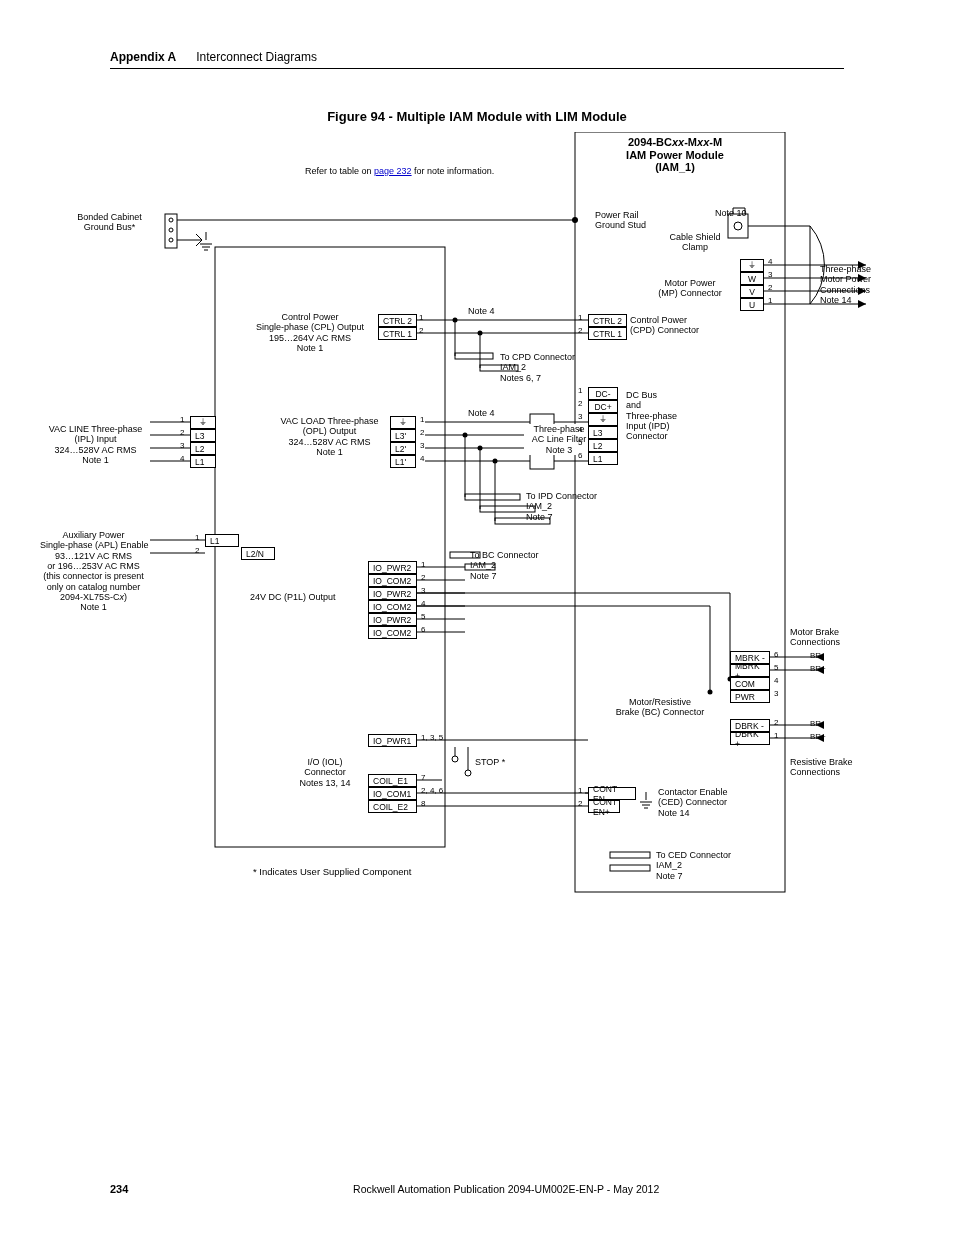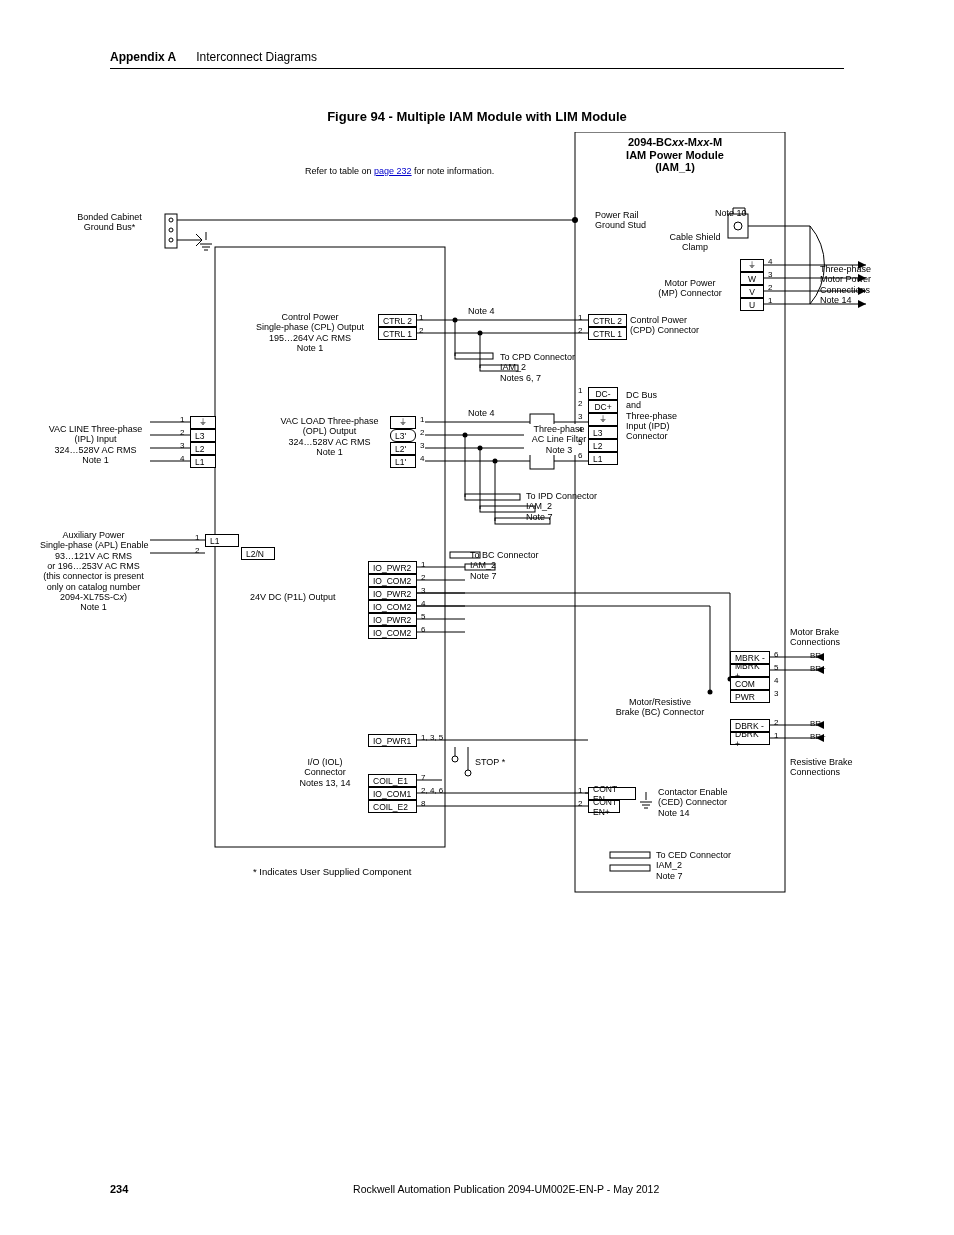--- a/index.html
+++ b/index.html
@@ -291,21 +291,21 @@
     <div class="pinnum" style="left:70px; top:283px;">1</div>
     <div class="pinnum" style="left:70px; top:296px;">2</div>
     <div class="pinnum" style="left:70px; top:309px;">3</div>
     <div class="pinnum" style="left:70px; top:322px;">4</div>
 
     <div class="lbl rt" style="left:162px; top:284px; width:115px;">
       <span>VAC LOAD Three-phase</span><br><span>(OPL) Output</span><br>
       <span>324…528V AC RMS</span><br><span>Note 1</span>
     </div>
     <div class="box" style="left:280px; top:284px; width:26px; justify-content:center;">⏚</div>
-    <div class="box" style="left:280px; top:297px; width:26px;border-radius:6px;">L3'</div>
+    <div class="box" style="left:280px; top:297px; width:26px;">L3'</div>
     <div class="box" style="left:280px; top:310px; width:26px;">L2'</div>
     <div class="box" style="left:280px; top:323px; width:26px;">L1'</div>
     <div class="pinnum" style="left:310px; top:283px;">1</div>
     <div class="pinnum" style="left:310px; top:296px;">2</div>
     <div class="pinnum" style="left:310px; top:309px;">3</div>
     <div class="pinnum" style="left:310px; top:322px;">4</div>
     <div class="lbl" style="left:358px; top:276px;">Note 4</div>
     <div class="lbl ct" style="left:414px; top:292px; width:70px; background:#fff;">
       <span>Three-phase</span><br><span>AC Line Filter</span><br><span>Note 3</span>
     </div>

